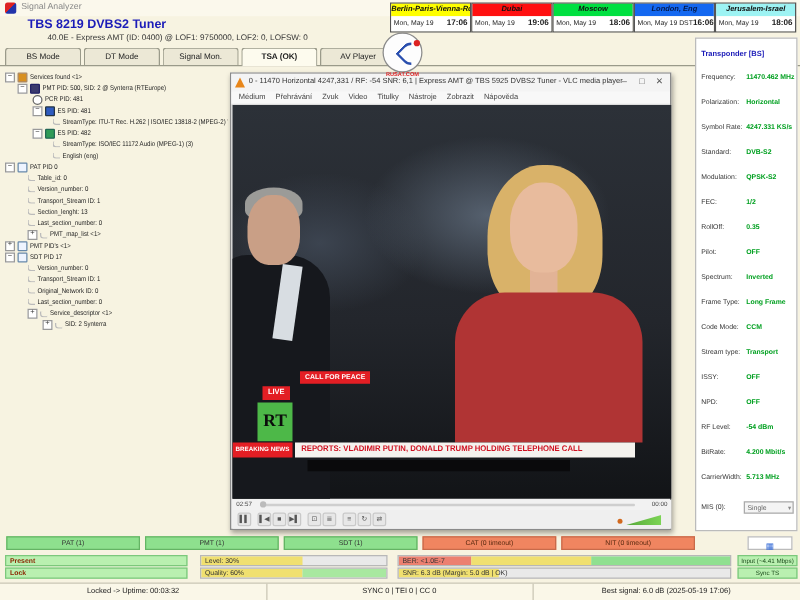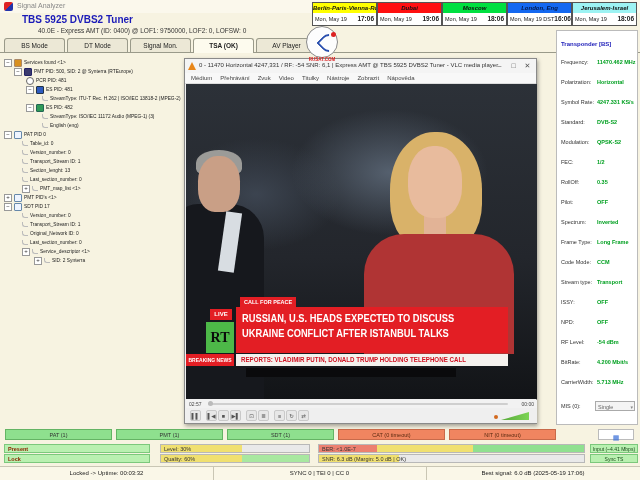--- a/index.html
+++ b/index.html
@@ -106,21 +106,21 @@
 </head>
 <body>
 
 <div class="abs titlebar"></div>
 <div class="abs app-icon"></div>
 <div class="abs app-title">Signal Analyzer</div>
 <div class="abs winbtn" style="left:598px;">–</div>
 <div class="abs winbtn" style="left:611px;">▢</div>
 <div class="abs winbtn" style="left:624px;">✕</div>
 
-<div class="abs tuner-title">TBS 5925 DVBS2 Tuner</div>
+<div class="abs tuner-title">TBS 8219 DVBS2 Tuner</div>
 <div class="abs tuner-sub">40.0E - Express AMT (ID: 0400) @ LOF1: 9750000, LOF2: 0, LOFSW: 0</div>
 
 <div class="abs clock" style="left:312px;">
   <div class="hd" style="background:#ffff00;">Berlin-Paris-Vienna-Roma</div>
   <div class="bd">
       <span>Mon, May 19</span>
       <span class="tm">17:06</span>
     </div>
 </div>
 <div class="abs clock" style="left:377px;">
@@ -205,24 +205,20 @@
     <div class="abs man-head"></div>
     <div class="abs man-shirt"></div>
     <div class="abs woman-hair"></div>
     <div class="abs woman-neck"></div>
     <div class="abs woman-face"></div>
     <div class="abs woman-body"></div>
 
     <div class="abs kicker">CALL FOR PEACE</div>
     <div class="abs live">LIVE</div>
     <div class="abs rt-logo">RT</div>
-    <div class="abs headline">
-      <div>RUSSIAN, U.S. HEADS EXPECTED TO DISCUSS</div>
-      <div>UKRAINE CONFLICT AFTER ISTANBUL TALKS</div>
-    </div>
     <div class="abs breaking">BREAKING NEWS</div>
     <div class="abs ticker">
         <div>REPORTS: VLADIMIR PUTIN, DONALD TRUMP HOLDING TELEPHONE CALL</div>
       </div>
     <div class="abs lower-shadow"></div>
   </div>
 
   <div class="abs seek">
     <span class="time" style="left:3px;">02:57</span>
     <div class="groove"></div>

